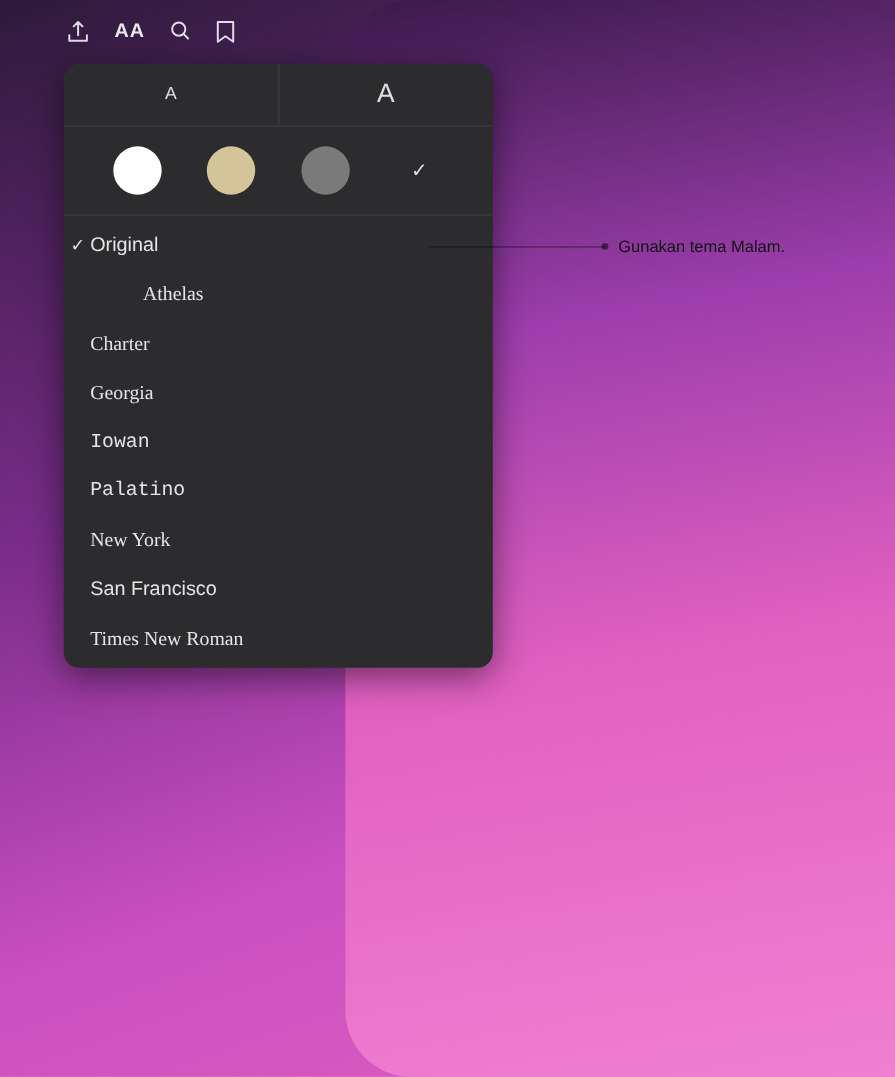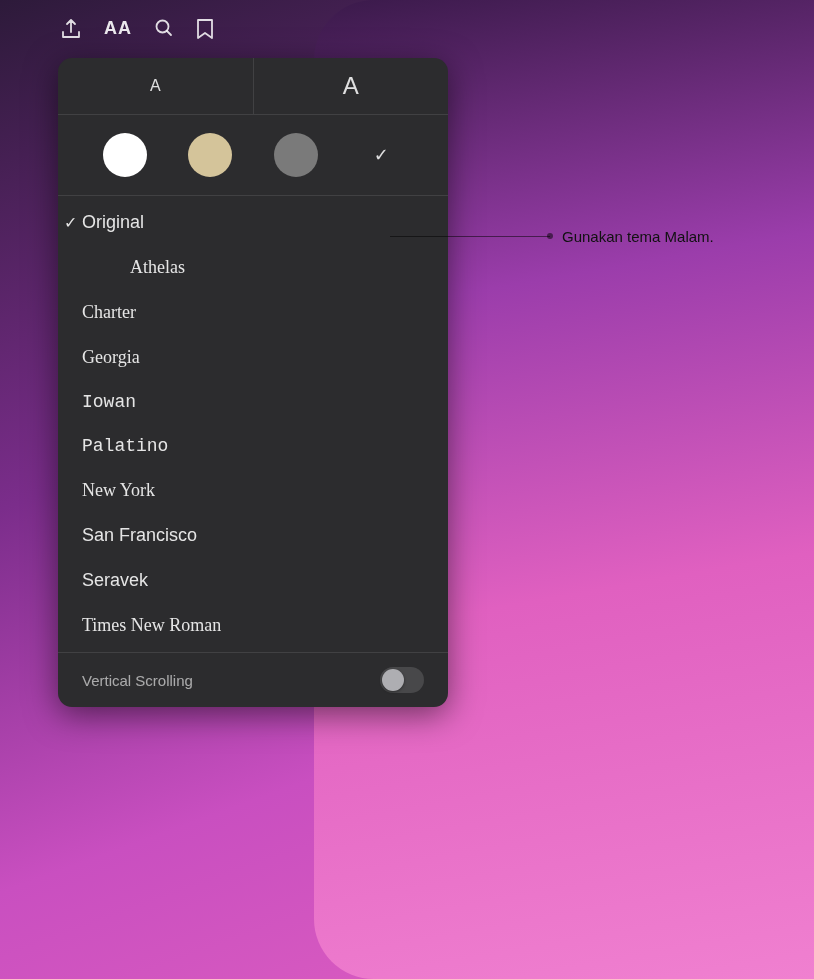--- a/index.html
+++ b/index.html
@@ -181,21 +181,21 @@
       border-radius: 50%;
       position: absolute;
       top: 2px;
       left: 2px;
       box-shadow: 0 1px 3px rgba(0,0,0,0.4);
     }
 
     
     .annotation {
       position: absolute;
-      top: 228px;
+      top: 216px;
       left: 390px;
       z-index: 30;
       display: flex;
       align-items: center;
     }
 
     .annotation-line {
       width: 160px;
       height: 1px;
       background: rgba(0,0,0,0.5);
@@ -285,34 +285,25 @@
     </div>
     <div class="font-item palatino">
       <span>Palatino</span>
     </div>
     <div class="font-item new-york">
       <span>New York</span>
     </div>
     <div class="font-item san-francisco">
       <span>San Francisco</span>
     </div>
-    <div class="font-item seravek">
-      <span>Seravek</span>
-    </div>
     <div class="font-item times-new-roman">
       <span>Times New Roman</span>
     </div>
   </div>
 
-  <div class="scrolling-row">
-    <span class="scrolling-label">Vertical Scrolling</span>
-    <div class="toggle">
-      <div class="toggle-knob"></div>
-    </div>
-  </div>
 
 </div>
 
 <div class="annotation">
   <div class="annotation-line">
     <div class="annotation-dot"></div>
   </div>
   <span class="annotation-text">Gunakan tema Malam.</span>
 </div>
 

